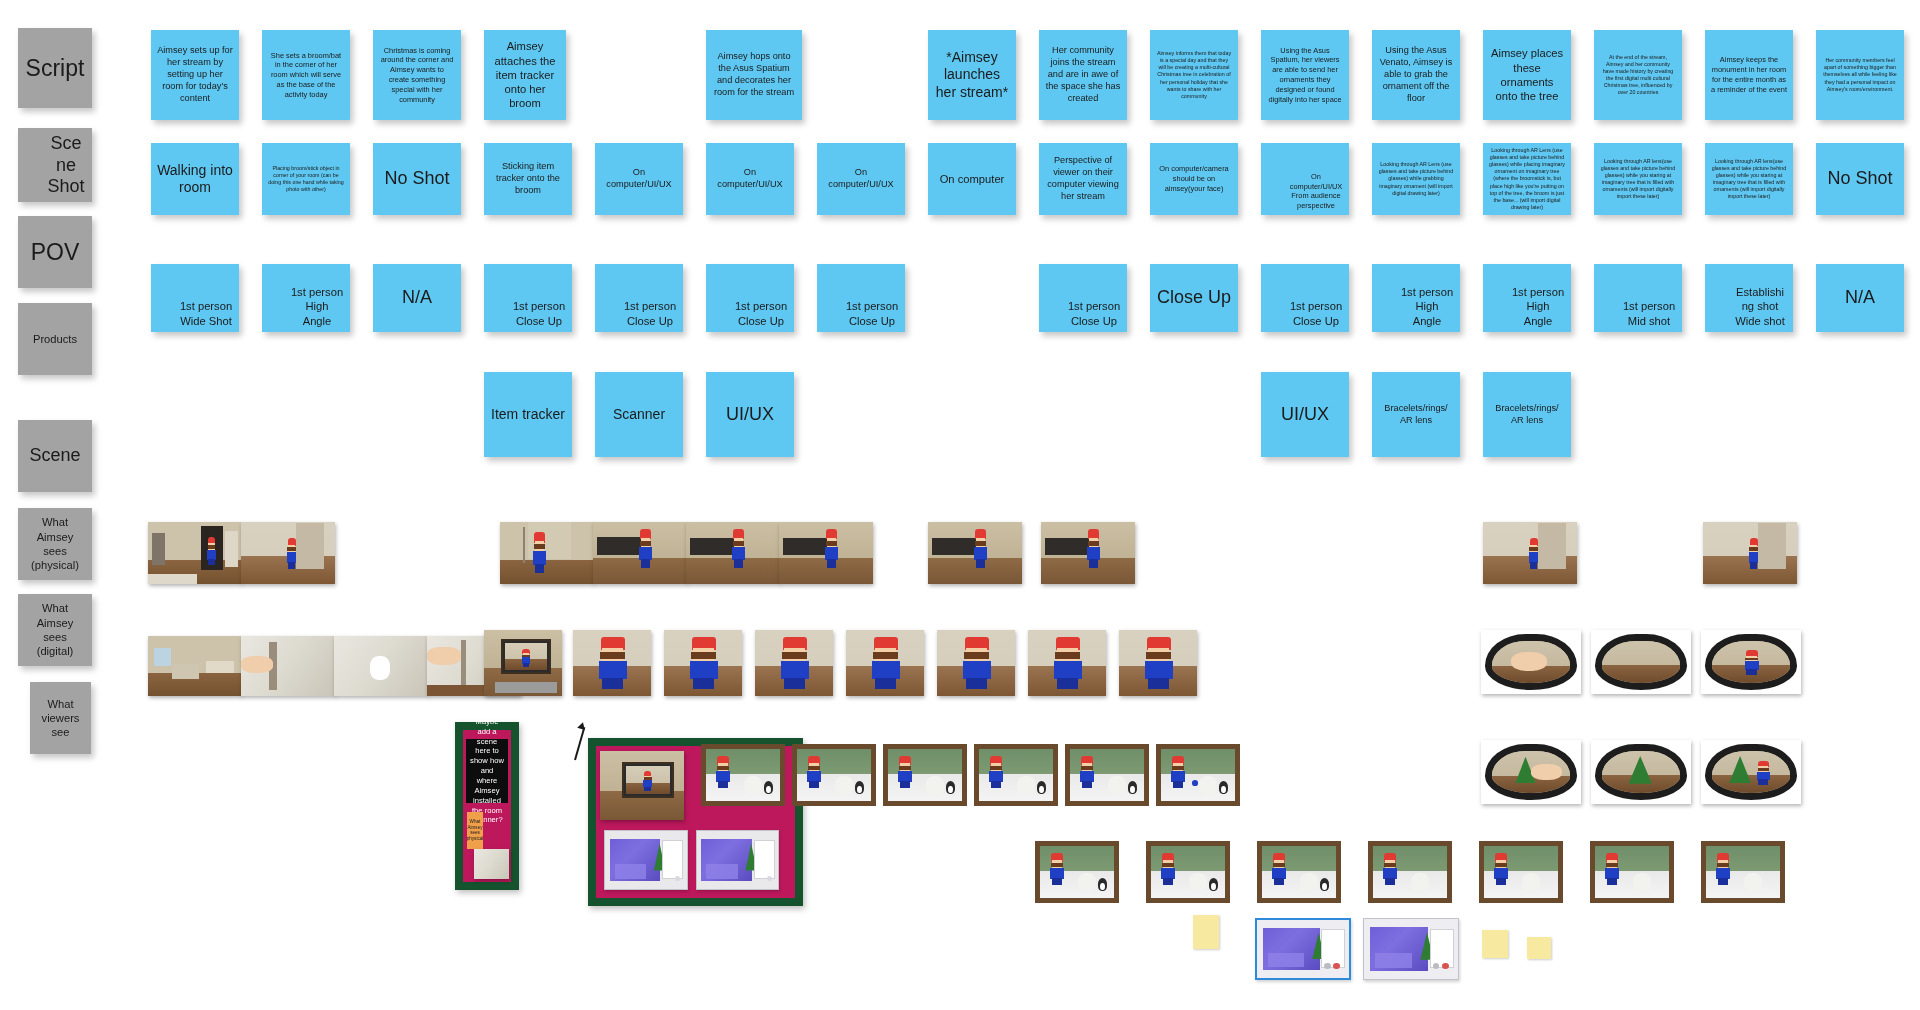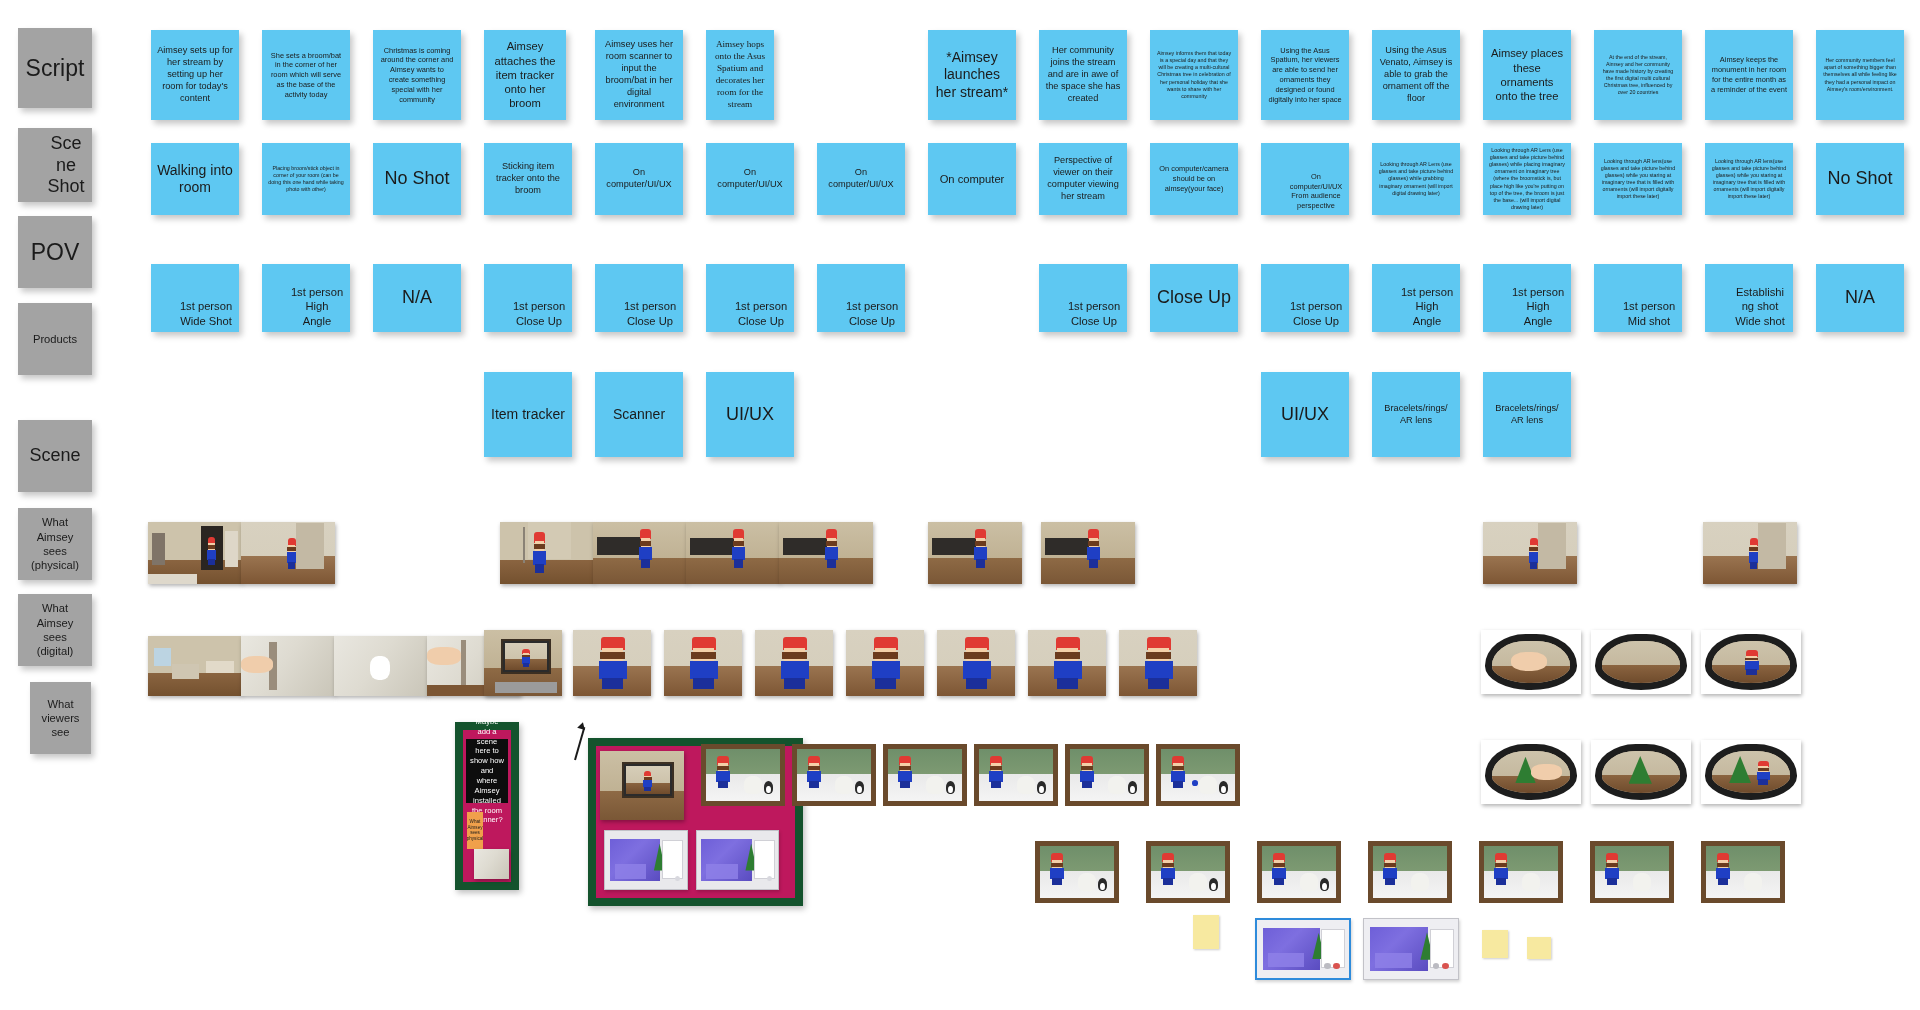--- a/index.html
+++ b/index.html
@@ -204,24 +204,21 @@
     </div>
   <div class="note blue t-xs" style="left:262px; top:30px; width:88px; height:90px;">
       <span>She sets a broom/bat in the corner of her room which will serve as the base of the activity today</span>
     </div>
   <div class="note blue t-xs" style="left:373px; top:30px; width:88px; height:90px;">
       <span>Christmas is coming around the corner and Aimsey wants to create something special with her community</span>
     </div>
   <div class="note blue t-m" style="left:484px; top:30px; width:82px; height:90px;">
       <span>Aimsey attaches the item tracker onto her broom</span>
     </div>
-  <div class="note blue t-s" style="left:595px; top:30px; width:88px; height:90px;">
-      <span>Aimsey uses her room scanner to input the broom/bat in her digital environment</span>
-    </div>
-  <div class="note blue t-s" style="left:706px; top:30px; width:68px; height:90px;font-family:Liberation Serif, serif;">
+  <div class="note blue t-s" style="left:706px; top:30px; width:96px; height:90px;">
       <span>Aimsey hops onto the Asus Spatium and decorates her room for the stream</span>
     </div>
   <div class="note blue t-l" style="left:928px; top:30px; width:88px; height:90px;">
       <span>*Aimsey launches her stream*</span>
     </div>
   <div class="note blue t-s" style="left:1039px; top:30px; width:88px; height:90px;">
       <span>Her community joins the stream and are in awe of the space she has created</span>
     </div>
   <div class="note blue t-xxs" style="left:1150px; top:30px; width:88px; height:90px;">
       <span>Aimsey informs them that today is a special day and that they will be creating a multi-cultural Christmas tree in celebration of her personal holiday that she wants to share with her community</span>

